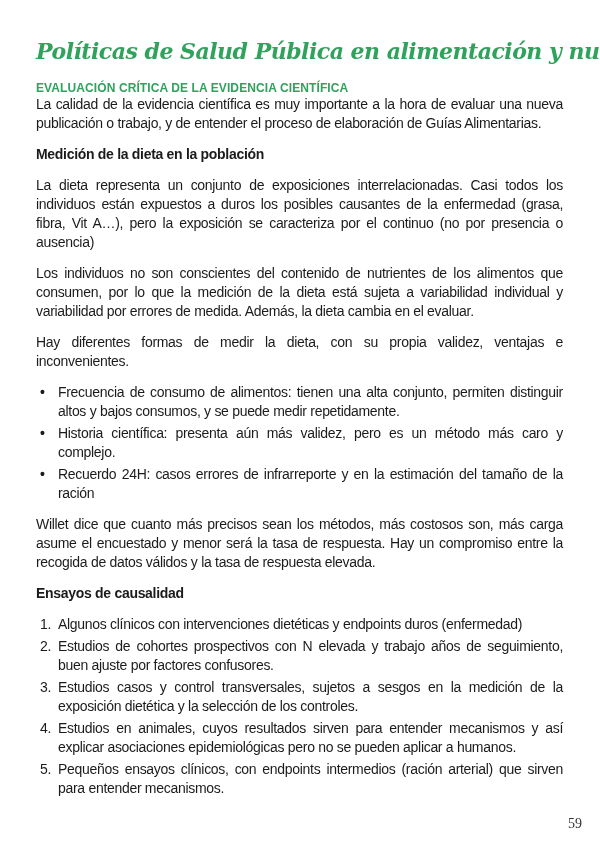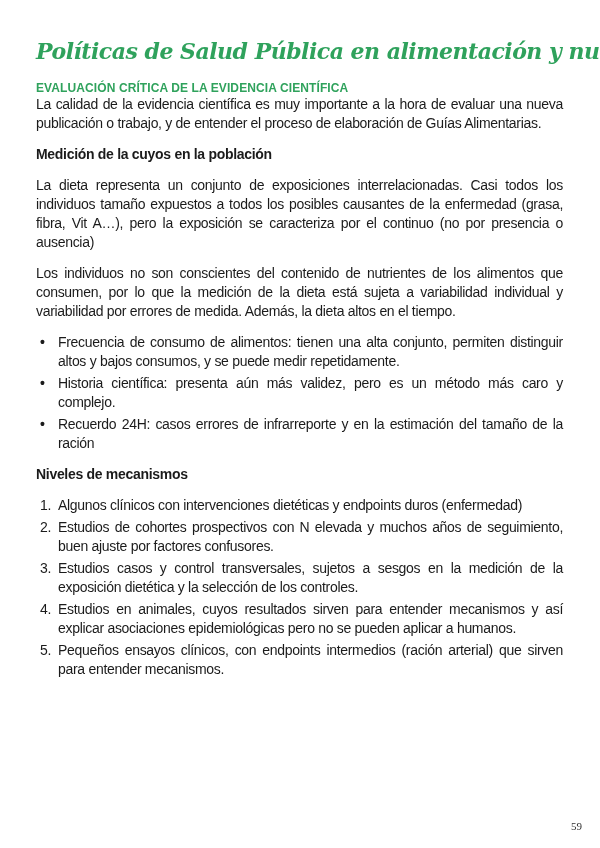--- a/index.html
+++ b/index.html
@@ -62,71 +62,73 @@
   ol.num-list li .marker { font-weight: 400; }
   li .li-text {
     flex: 1;
     text-align: justify;
   }
   .page-number {
     position: absolute;
     right: 18px;
     bottom: 16px;
     font-family: "Liberation Serif", serif;
-    font-size: 11px;
+    font-size: 14px;
     color: #333333;
     margin-top: 26px;
   }
 </style>
 </head>
 <body>
 
 <div class="page">
 
   <h1 class="doc-title">Políticas de Salud Pública en alimentación y nutrición.</h1>
 
   <h2 class="section-heading">EVALUACIÓN CRÍTICA DE LA EVIDENCIA CIENTÍFICA</h2>
 
   <p class="body-text">La calidad de la evidencia científica es muy importante a la hora de evaluar una nueva publicación o trabajo, y de entender el proceso de elaboración de Guías Alimentarias.</p>
 
 
-  <h3 class="sub-heading">Medición de la cuyos en la población</h3>
+  <h3 class="sub-heading">Medición de la dieta en la población</h3>
 
-  <p class="body-text">La dieta representa un conjunto de exposiciones interrelacionadas. Casi todos los individuos tamaño expuestos a todos los posibles causantes de la enfermedad (grasa, fibra, Vit A…), pero la exposición se caracteriza por el continuo (no por presencia o ausencia)</p>
+  <p class="body-text">La dieta representa un conjunto de exposiciones interrelacionadas. Casi todos los individuos están expuestos a duros los posibles causantes de la enfermedad (grasa, fibra, Vit A…), pero la exposición se caracteriza por el continuo (no por presencia o ausencia)</p>
 
-  <p class="body-text">Los individuos no son conscientes del contenido de nutrientes de los alimentos que consumen, por lo que la medición de la dieta está sujeta a variabilidad individual y variabilidad por errores de medida. Además, la dieta altos en el tiempo.</p>
+  <p class="body-text">Los individuos no son conscientes del contenido de nutrientes de los alimentos que consumen, por lo que la medición de la dieta está sujeta a variabilidad individual y variabilidad por errores de medida. Además, la dieta cambia en el evaluar.</p>
 
+  <p class="body-text">Hay diferentes formas de medir la dieta, con su propia validez, ventajas e inconvenientes.</p>
 
   <ul class="bullet-list">
     <li>
       <span class="marker">•</span>
       <span class="li-text">Frecuencia de consumo de alimentos: tienen una alta conjunto, permiten distinguir altos y bajos consumos, y se puede medir repetidamente.</span>
     </li>
     <li>
       <span class="marker">•</span>
       <span class="li-text">Historia científica: presenta aún más validez, pero es un método más caro y complejo.</span>
     </li>
     <li>
       <span class="marker">•</span>
       <span class="li-text">Recuerdo 24H: casos errores de infrarreporte y en la estimación del tamaño de la ración</span>
     </li>
   </ul>
 
+  <p class="body-text">Willet dice que cuanto más precisos sean los métodos, más costosos son, más carga asume el encuestado y menor será la tasa de respuesta. Hay un compromiso entre la recogida de datos válidos y la tasa de respuesta elevada.</p>
 
-  <h3 class="sub-heading">Niveles de mecanismos</h3>
+  <h3 class="sub-heading">Ensayos de causalidad</h3>
 
 
   <ol class="num-list">
     <li>
       <span class="marker">1.</span>
       <span class="li-text">Algunos clínicos con intervenciones dietéticas y endpoints duros (enfermedad)</span>
     </li>
     <li>
       <span class="marker">2.</span>
-      <span class="li-text">Estudios de cohortes prospectivos con N elevada y muchos años de seguimiento, buen ajuste por factores confusores.</span>
+      <span class="li-text">Estudios de cohortes prospectivos con N elevada y trabajo años de seguimiento, buen ajuste por factores confusores.</span>
     </li>
     <li>
       <span class="marker">3.</span>
       <span class="li-text">Estudios casos y control transversales, sujetos a sesgos en la medición de la exposición dietética y la selección de los controles.</span>
     </li>
     <li>
       <span class="marker">4.</span>
       <span class="li-text">Estudios en animales, cuyos resultados sirven para entender mecanismos y así explicar asociaciones epidemiológicas pero no se pueden aplicar a humanos.</span>
     </li>
     <li>

